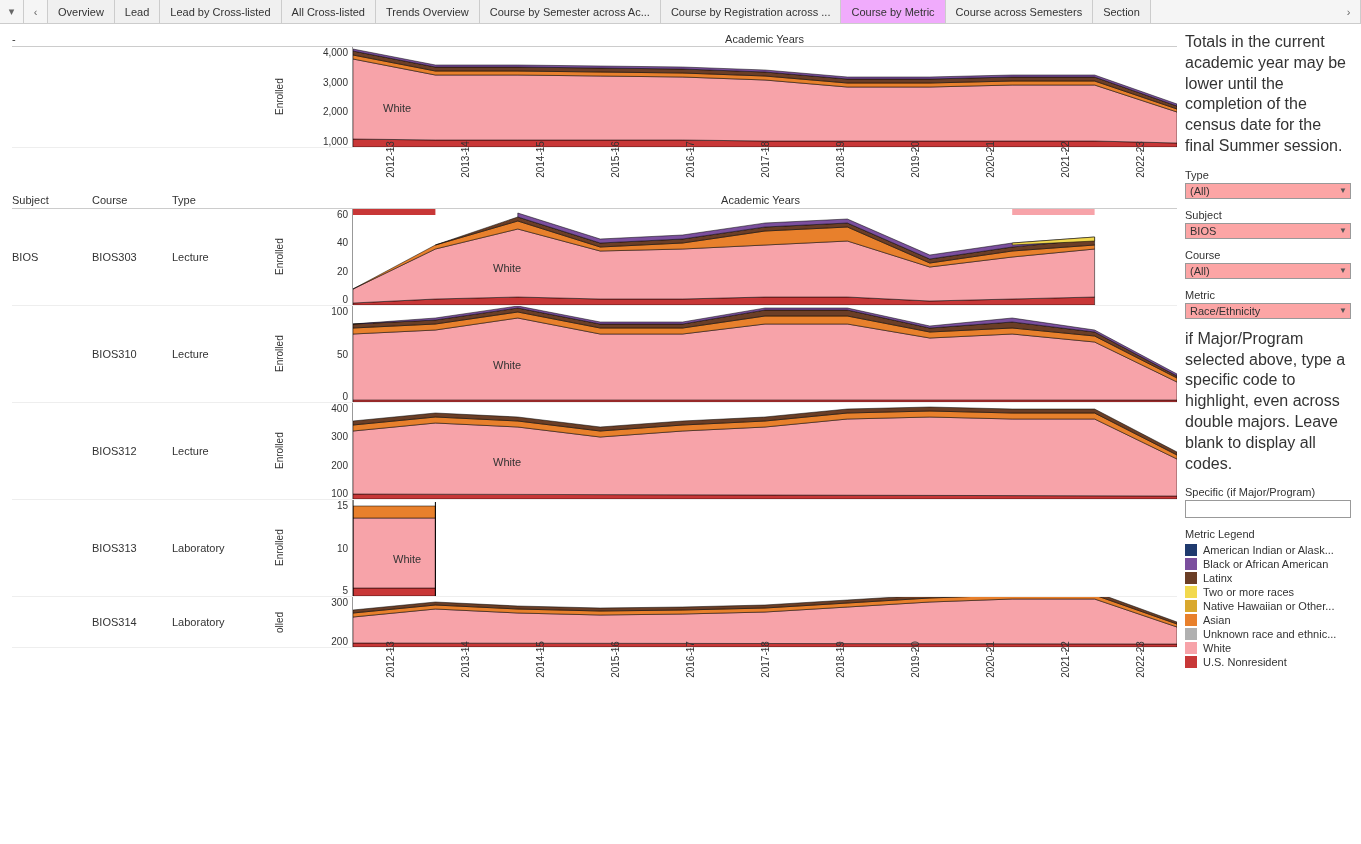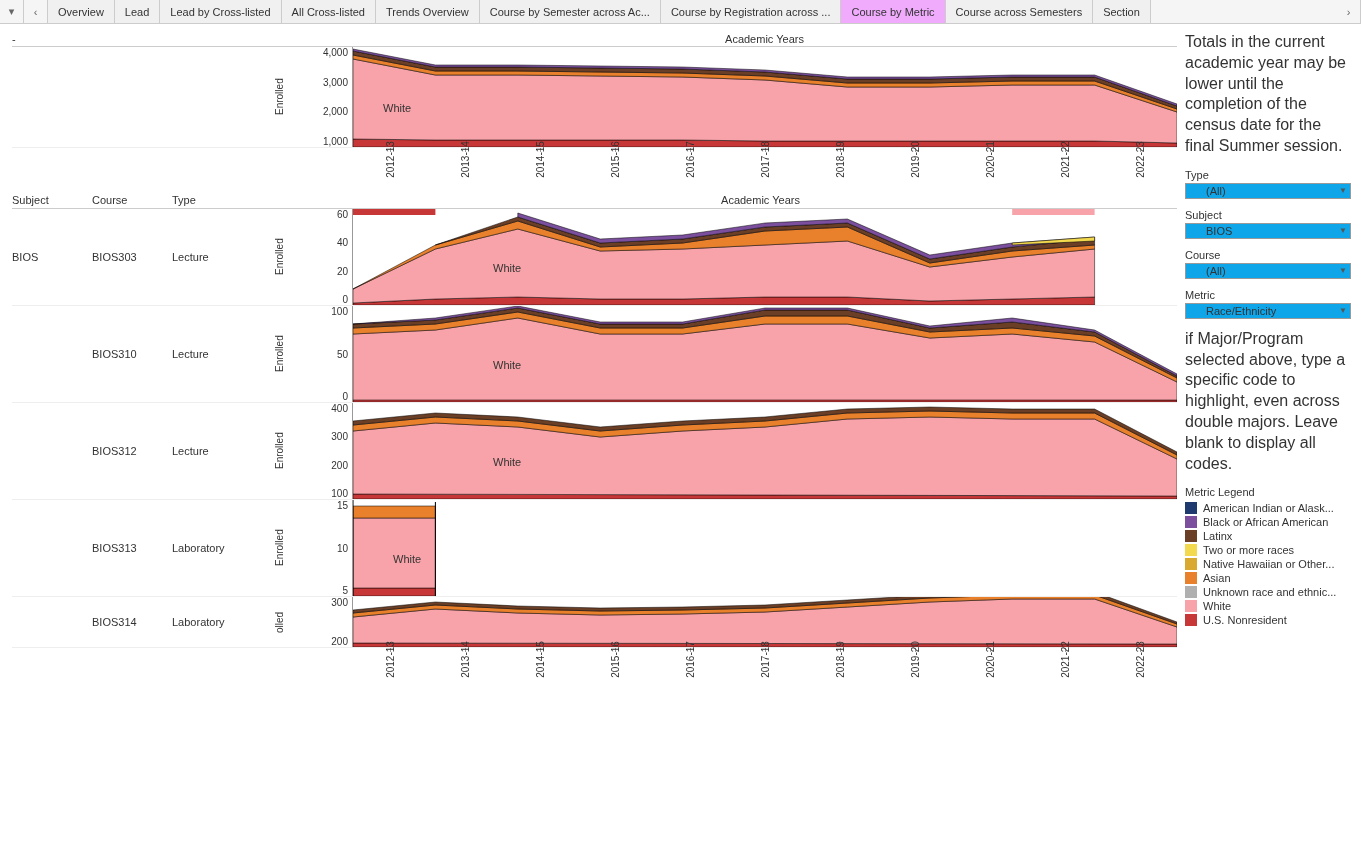--- a/index.html
+++ b/index.html
@@ -26,21 +26,21 @@
 .plot.small { height: 96px; }
 svg { width: 100%; height: 100%; display: block; }
 .xaxis-row { display: flex; }
 .xaxis-spacer { width: 340px; }
 .xaxis-ticks { flex: 1; display: flex; height: 44px; }
 .xaxis-tick { flex: 1; position: relative; }
 .xaxis-tick span { position: absolute; left: 50%; top: 6px; transform: translateX(-50%) rotate(-90deg); transform-origin: center; font-size: 10px; white-space: nowrap; }
 .xaxis-tick::before { content: ""; position: absolute; left: 50%; top: 0; width: 1px; height: 4px; background: #999; }
 .filter-group { margin-bottom: 10px; }
 .filter-label { font-size: 11px; margin-bottom: 2px; }
-.filter-select { width: 100%; border: 1px solid #999; padding: 1px 14px 1px 20px; font-size: 11px; background: #0ea5e9; position: relative; cursor: pointer; }
+.filter-select { width: 100%; border: 1px solid #999; padding: 1px 14px 1px 4px; font-size: 11px; background: #fca5a5; position: relative; cursor: pointer; }
 .filter-select::after { content: "▼"; position: absolute; right: 3px; top: 2px; font-size: 8px; color: #555; }
 .filter-input { width: 100%; border: 1px solid #999; padding: 2px 4px; font-size: 11px; }
 .note { font-size: 16px; line-height: 1.3; margin-bottom: 12px; }
 .legend-title { font-size: 11px; margin-bottom: 4px; }
 .legend-item { display: flex; align-items: center; font-size: 11px; margin-bottom: 2px; white-space: nowrap; overflow: hidden; text-overflow: ellipsis; }
 .legend-sw { width: 12px; height: 12px; margin-right: 6px; flex-shrink: 0; }
 .headers-row2 { display: flex; font-size: 11px; border-bottom: 1px solid #ccc; }
 .headers-row2 .h { padding: 2px 8px 2px 0; }
 .headers-row2 .subj-h { width: 80px; }
 .headers-row2 .course-h { width: 80px; }
@@ -333,20 +333,24 @@
       <div class="filter-label">Course</div>
       <div class="filter-select"><span>(All)</span></div>
     </div>
     <div class="filter-group">
       <div class="filter-label">Metric</div>
       <div class="filter-select"><span>Race/Ethnicity</span></div>
     </div>
 
     <div class="note">if Major/Program selected above, type a specific code to highlight, even across double majors. Leave blank to display all codes.</div>
 
+    <div class="filter-group">
+      <div class="filter-label">Specific (if Major/Program)</div>
+      <input class="filter-input" value="" style="">
+    </div>
 
     <div class="legend-title">Metric Legend</div>
     <div id="legend-holder">
         <div class="legend-item">
           <span class="legend-sw" style="background:#1f3a6e"></span>
           <span>American Indian or Alask...</span>
         </div>
         <div class="legend-item">
           <span class="legend-sw" style="background:#7b4f9e"></span>
           <span>Black or African American</span>

